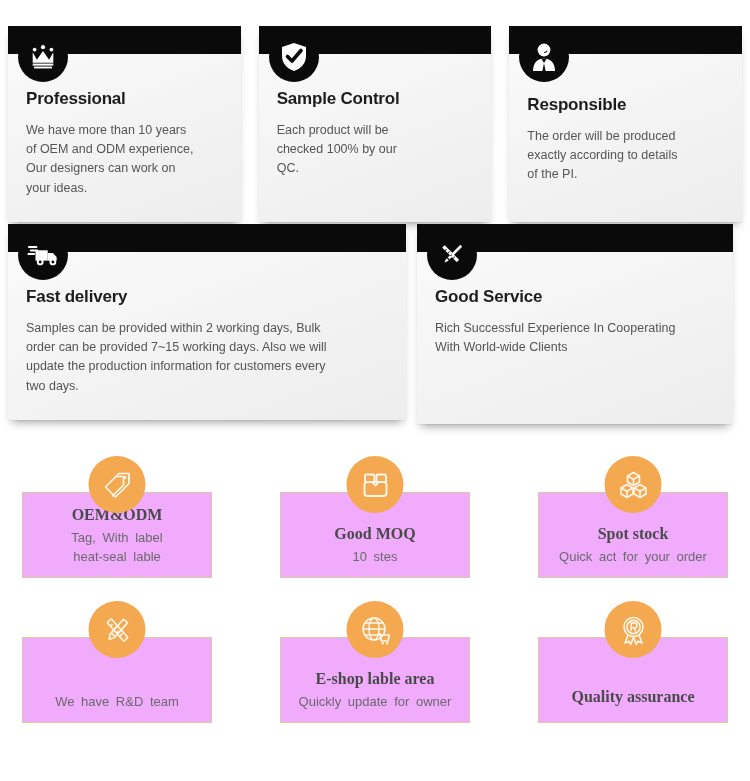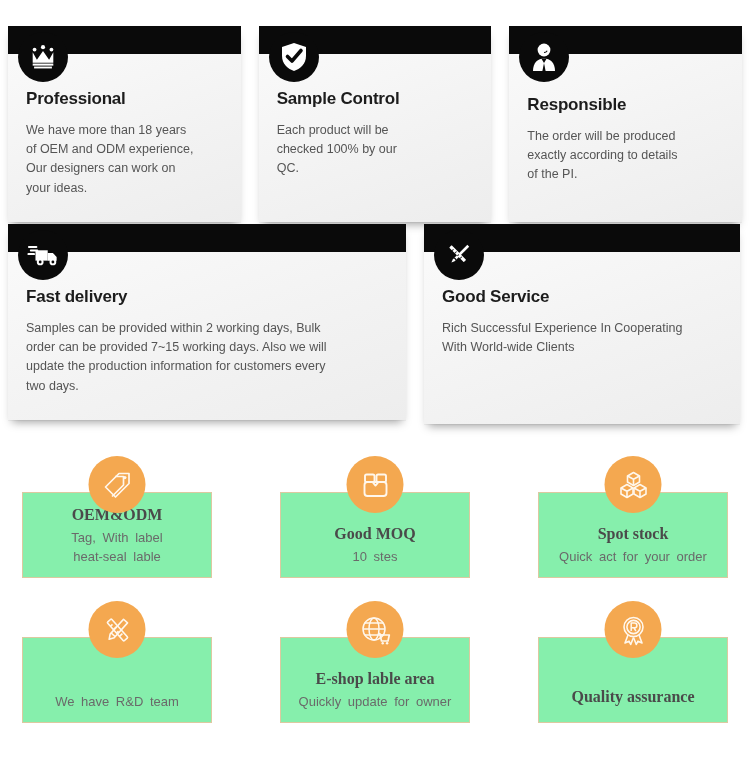--- a/index.html
+++ b/index.html
@@ -16,21 +16,21 @@
   }
 
   
   .cards-row {
     display: flex;
     position: absolute;
     left: 0;
     width: 750px;
   }
   .cards-row.row1 { top: 10px; gap: 18px; padding: 16px 8px; box-sizing: border-box; }
-  .cards-row.row2 { top: 224px; gap: 18px; padding: 0 8px; box-sizing: border-box; }
+  .cards-row.row2 { top: 224px; gap: 11px; padding: 0 8px; box-sizing: border-box; }
 
   .fcard {
     position: relative;
     background: linear-gradient(160deg, #fbfbfb 0%, #f3f3f3 55%, #ededed 100%);
     box-shadow: 0 6px 9px -4px rgba(0,0,0,0.38), 0 1px 0 0 rgba(0,0,0,0.04);
     box-sizing: border-box;
     overflow: visible;
   }
   .row1 .fcard { width: 233px; height: 196px; }
   .row2 .fcard-wide { width: 398px; height: 196px; }
@@ -93,21 +93,21 @@
     display: grid;
     grid-template-columns: repeat(3, 1fr);
     column-gap: 68px;
     row-gap: 22px;
   }
   .obox {
     position: relative;
     height: 86px;
     margin-top: 37px;
     border: 1px solid #dcc9a0;
-    background: #86efac;
+    background: #f0abfc;
     box-sizing: border-box;
     display: flex;
     flex-direction: column;
     align-items: center;
     justify-content: flex-end;
     padding-bottom: 10px;
   }
   .obox-circle {
     position: absolute;
     top: -37px;
@@ -159,21 +159,21 @@
         <circle cx="7" cy="8" r="2" fill="#fff"></circle>
         <circle cx="16" cy="5.5" r="2.2" fill="#fff"></circle>
         <circle cx="25" cy="8" r="2" fill="#fff"></circle>
         <path d="M5 11 L9.5 19 L16 9.5 L22.5 19 L27 11 L27 22 L5 22 Z" fill="#fff"></path>
         <rect x="5" y="23" width="22" height="2.2" fill="#fff"></rect>
         <rect x="6.5" y="26.2" width="19" height="2" fill="#fff"></rect>
       </svg>
     </div>
     <div class="fcard-body">
       <div class="fcard-title">Professional</div>
-      <div class="fcard-desc">We have more than 18 years
+      <div class="fcard-desc">We have more than 10 years
 of OEM and ODM experience,
 Our designers can work on
 your ideas.</div>
     </div>
   </div>
 
   <div class="fcard">
     <div class="fcard-bar"></div>
     <div class="fcard-badge">
       <svg width="28" height="30" viewBox="0 0 28 30">

